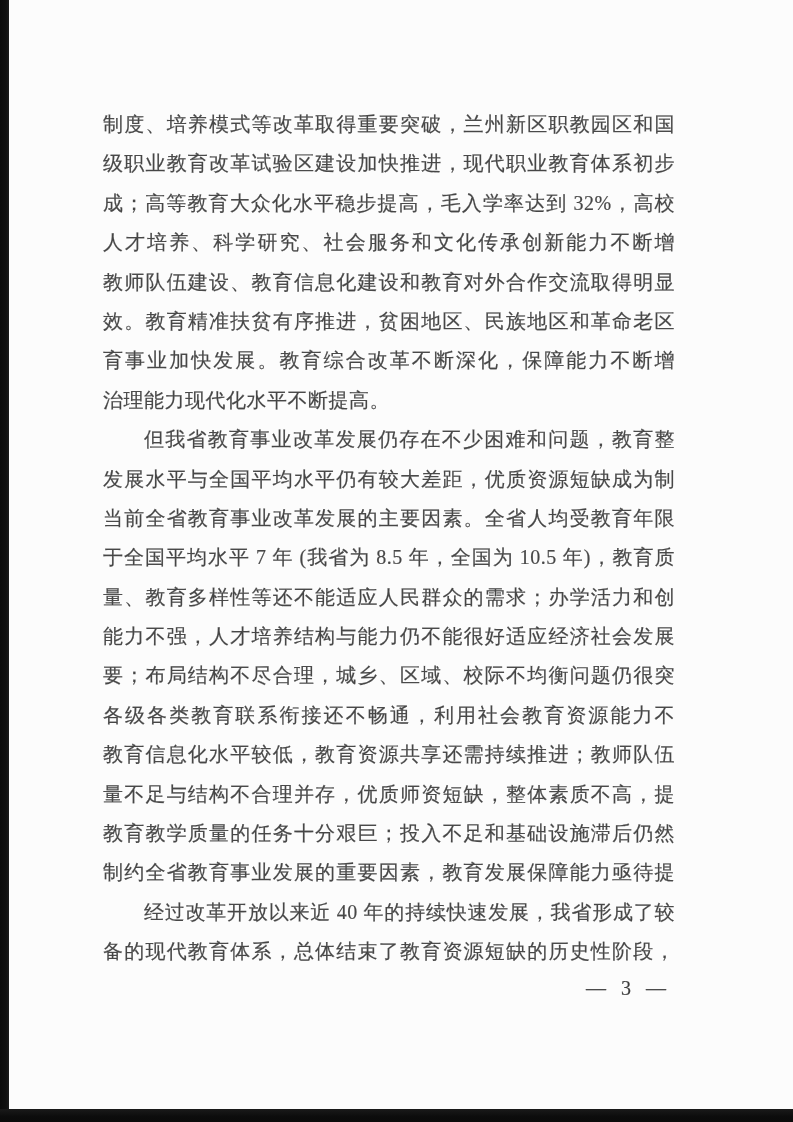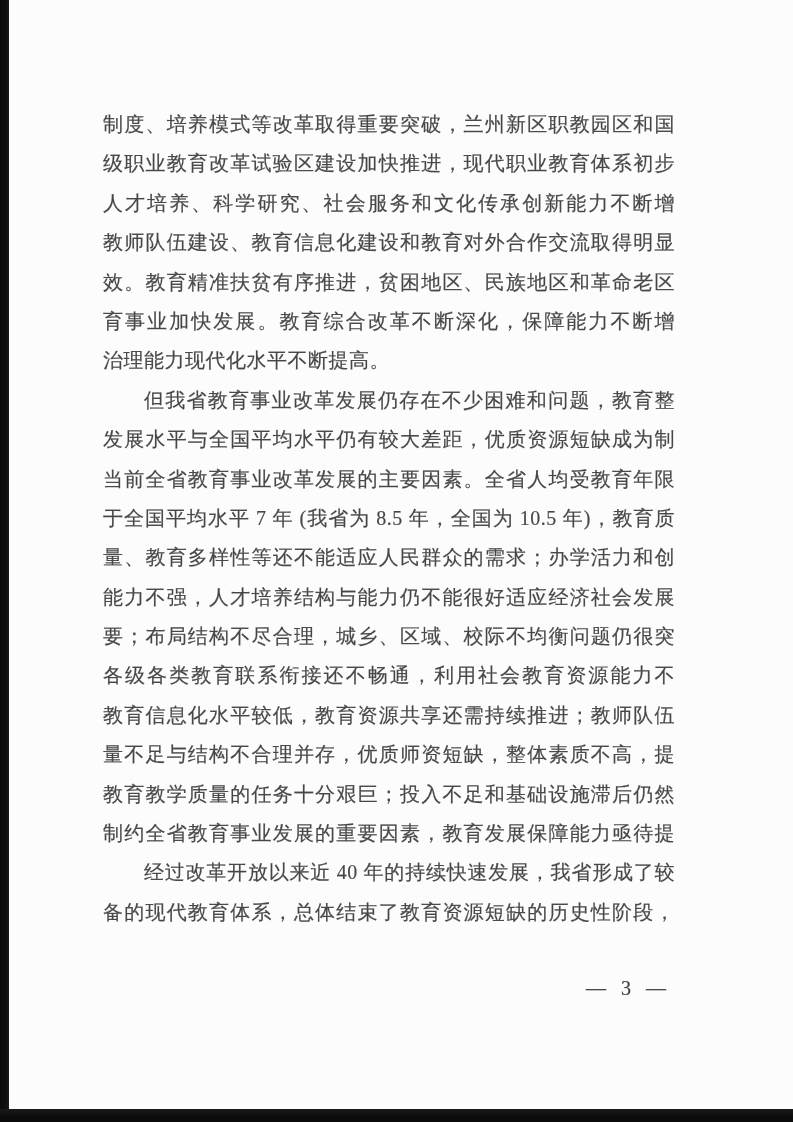--- a/index.html
+++ b/index.html
@@ -71,20 +71,21 @@
 <body>
 
 <div class="scan-page">
 
   <div class="edge-left"></div>
   <div class="edge-bottom"></div>
 
   <div class="doc-body">
     <div class="ln">制度、培养模式等改革取得重要突破，兰州新区职教园区和国家</div>
     <div class="ln">级职业教育改革试验区建设加快推进，现代职业教育体系初步形</div>
+    <div class="ln">成；高等教育大众化水平稳步提高，毛入学率达到 32%，高校</div>
     <div class="ln">人才培养、科学研究、社会服务和文化传承创新能力不断增强。</div>
     <div class="ln">教师队伍建设、教育信息化建设和教育对外合作交流取得明显成</div>
     <div class="ln">效。教育精准扶贫有序推进，贫困地区、民族地区和革命老区教</div>
     <div class="ln">育事业加快发展。教育综合改革不断深化，保障能力不断增强，</div>
     <div class="ln short">治理能力现代化水平不断提高。</div>
     <div class="ln indent">但我省教育事业改革发展仍存在不少困难和问题，教育整体</div>
     <div class="ln">发展水平与全国平均水平仍有较大差距，优质资源短缺成为制约</div>
     <div class="ln">当前全省教育事业改革发展的主要因素。全省人均受教育年限低</div>
     <div class="ln">于全国平均水平 7 年 (我省为 8.5 年，全国为 10.5 年)，教育质</div>
     <div class="ln">量、教育多样性等还不能适应人民群众的需求；办学活力和创新</div>

